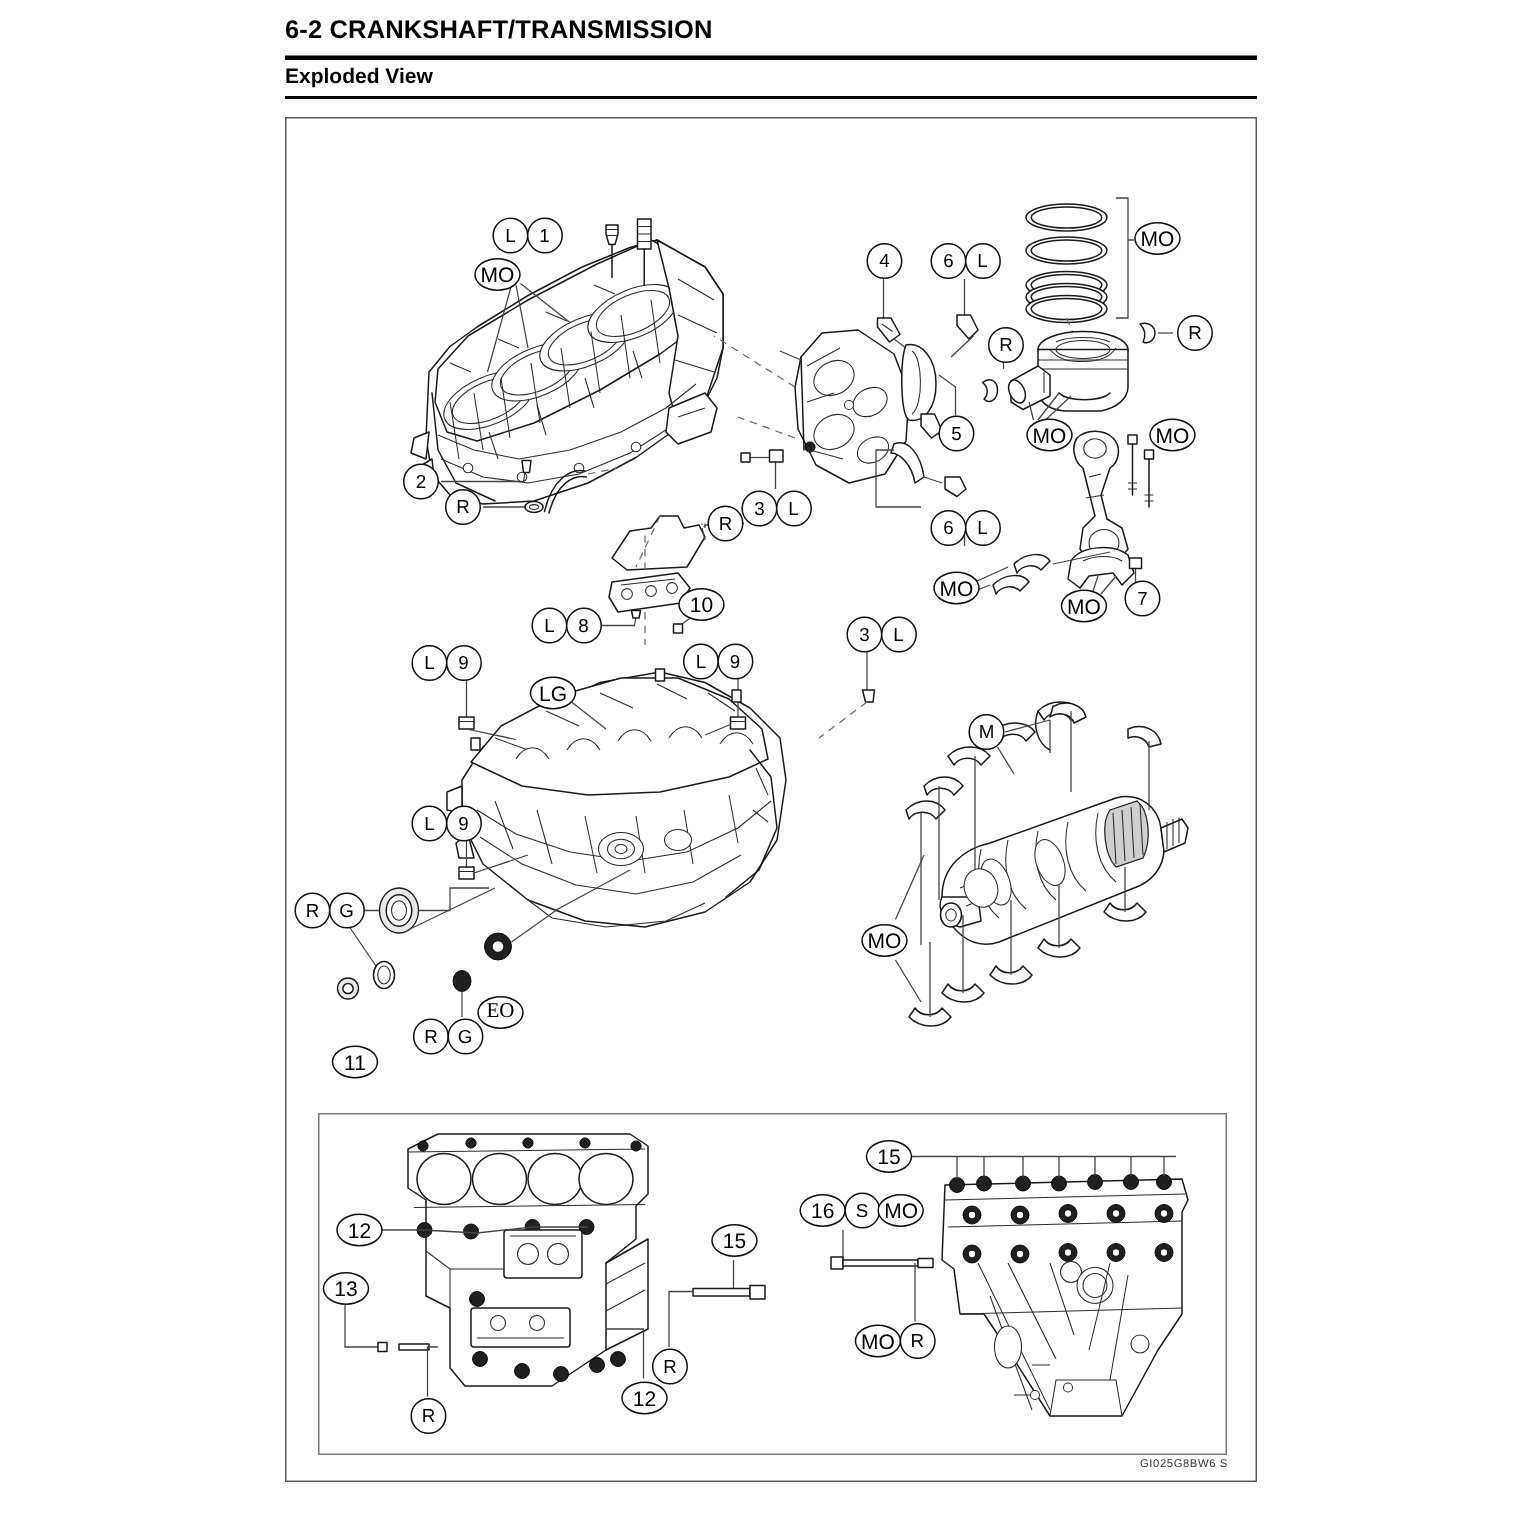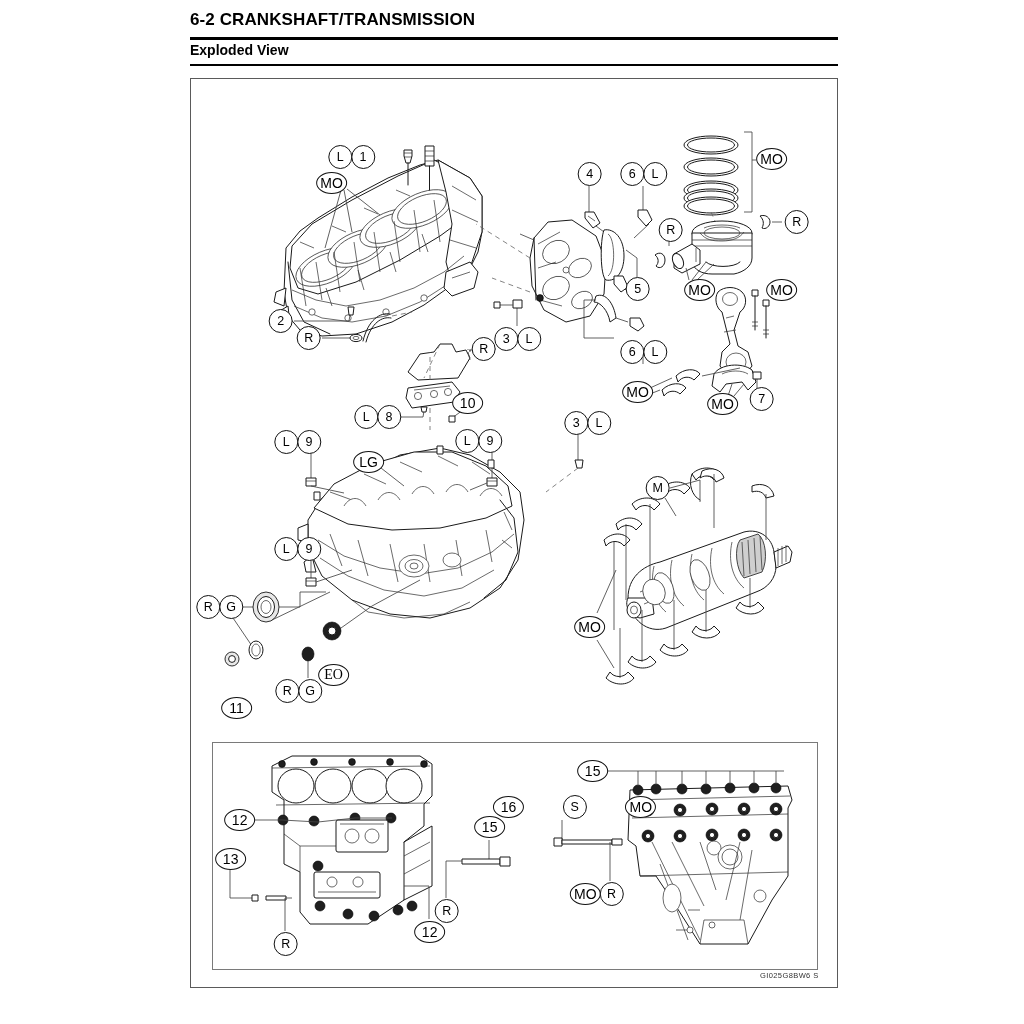--- a/index.html
+++ b/index.html
@@ -672,21 +672,21 @@
       </div>
       <div class="cal" style="left: 446px; top: 911px;">
         <div class="bub">R</div>
       </div>
       <div class="cal" style="left: 429px; top: 932px;">
         <div class="bub ell">12</div>
       </div>
       <div class="cal" style="left: 592px; top: 771px; align-items: flex-end;">
         <div class="bub ell">15</div>
       </div>
-      <div class="cal" style="left: 574px; top: 807px; gap: 40px;">
+      <div class="cal" style="left: 574px; top: 807px;">
         <div class="bub ell">16</div>
         <div class="bub">S</div>
         <div class="bub ell">MO</div>
       </div>
       <div class="cal" style="left: 596px; top: 894px;">
         <div class="bub ell">MO</div>
         <div class="bub">R</div>
       </div>
     </div>
 

